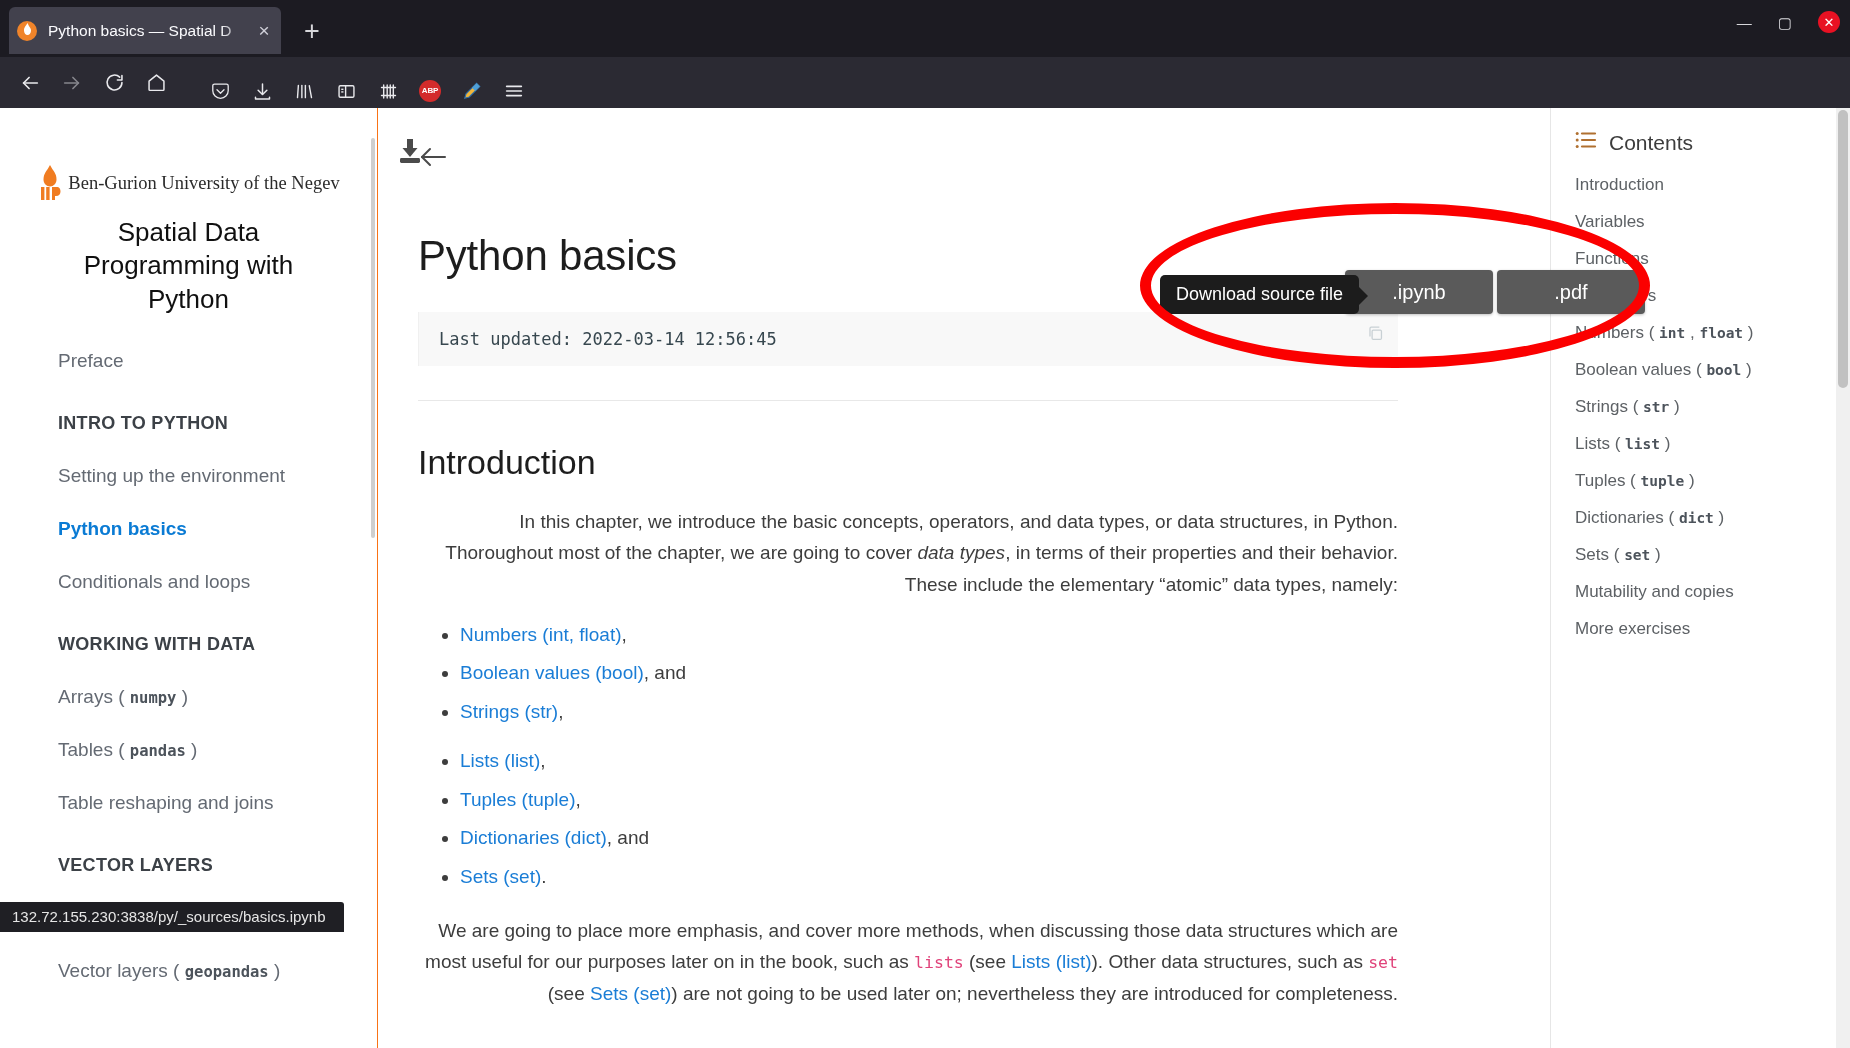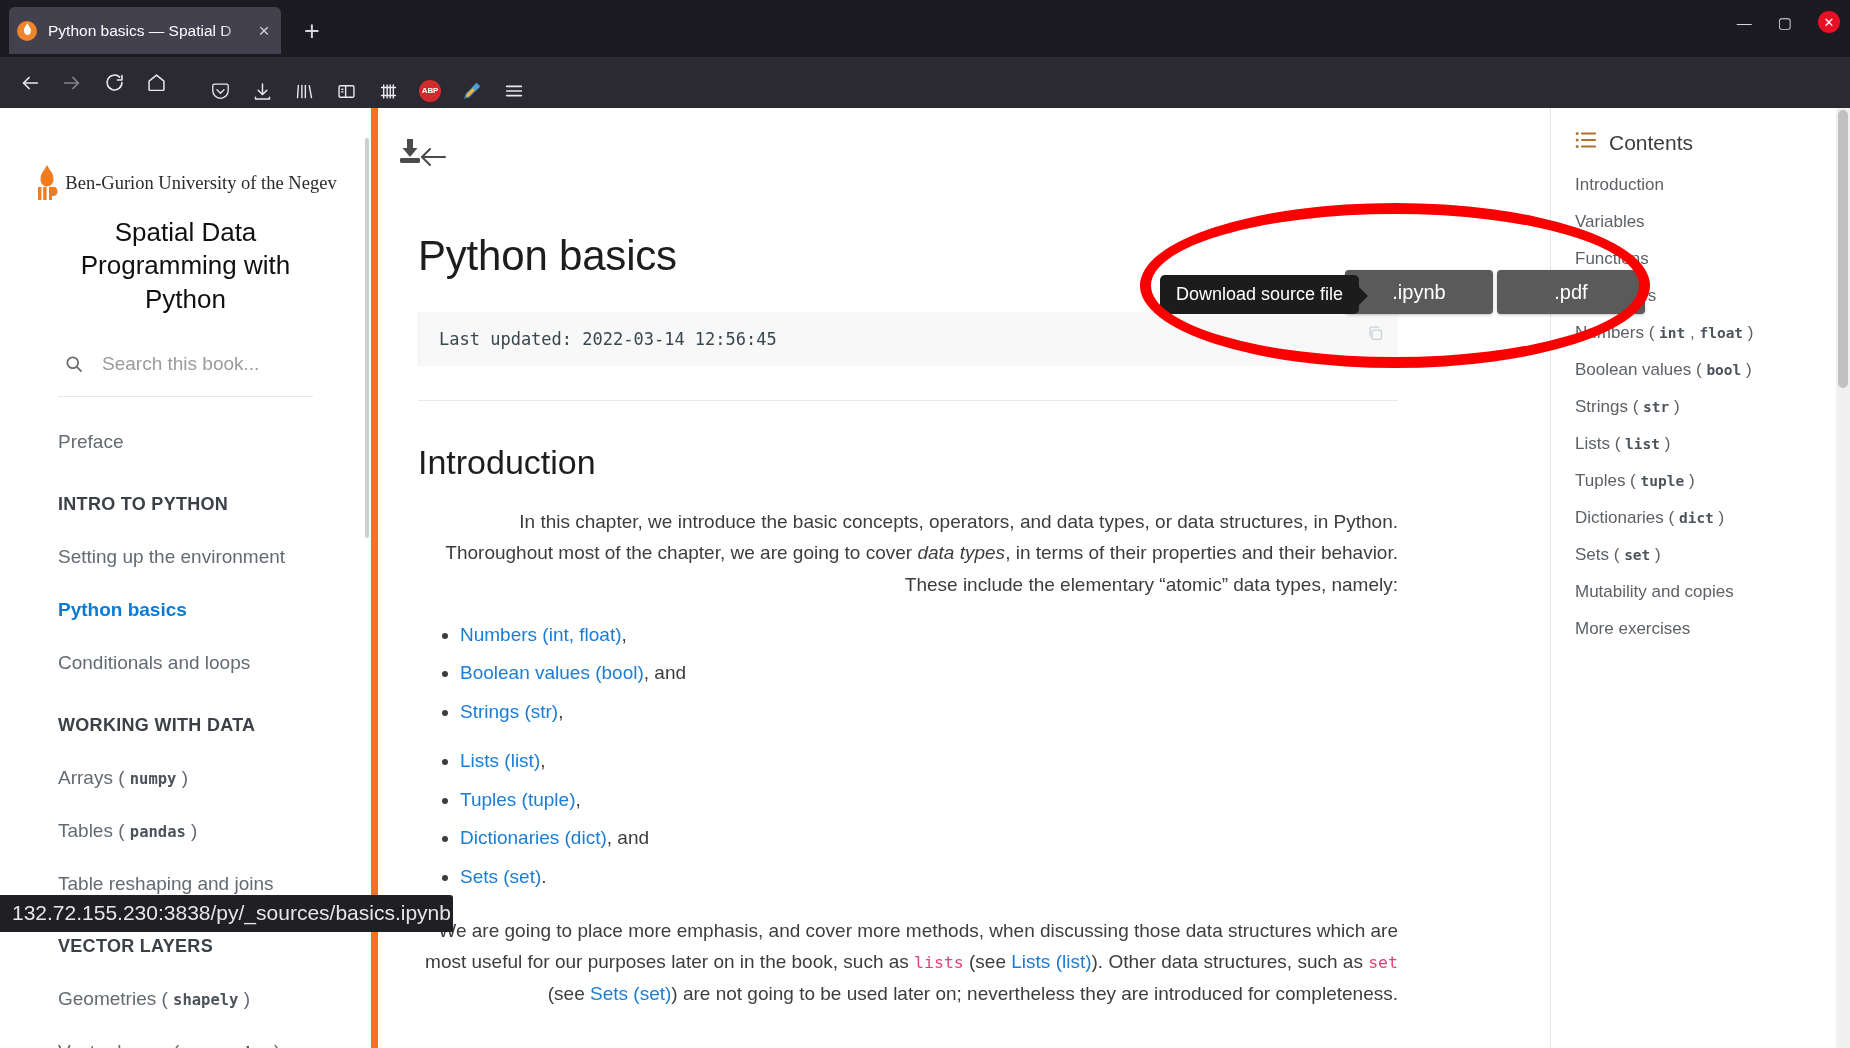--- a/index.html
+++ b/index.html
@@ -104,21 +104,21 @@
   }
   .vp-scrollbar .thumb {
     position: absolute; left: 2px; top: 2px; width: 10px; height: 278px;
     background: #c1c1c1; border-radius: 5px;
   }
 
   
   .sidebar {
     width: 378px; flex: 0 0 378px; height: 940px;
     background: #fff; position: relative;
-    border-right: 7px solid #f97316;
+    border-right: 1px solid #f97316;
     padding: 0 58px;
     overflow: hidden;
   }
   .sb-scroll {
     position: absolute; right: 2px; top: 30px;
     width: 4px; height: 400px; background: #cfcfcf; border-radius: 2px;
   }
   .logo-row {
     display: flex; align-items: center; justify-content: center;
     margin-top: 56px; gap: 5px;
@@ -255,22 +255,22 @@
   
   .annot {
     position: absolute; left: 1140px; top: 95px;
     width: 510px; height: 165px; border: 11px solid #fb0000;
     border-radius: 50%; z-index: 60; pointer-events: none;
   }
 
   
   .statusbar {
     position: absolute; left: 0; bottom: 0; z-index: 70;
-    background: #1f1f24; color: #e6e6e6; font-size: 21px;
-    padding: 6px 2px 7px 12px; border-top-right-radius: 3px;
+    background: #1f1f24; color: #e6e6e6; font-size: 15px;
+    padding: 6px 18px 7px 12px; border-top-right-radius: 3px;
     white-space: nowrap;
   }
 </style>
 </head>
 <body>
 
 <div id="browser">
 
   <div class="tabstrip">
     <div class="tab">
@@ -387,29 +387,20 @@
             <rect x="4" y="23" width="3.4" height="13" fill="#f07c21"></rect>
             <rect x="9.2" y="23" width="3.4" height="13" fill="#f07c21"></rect>
             <path d="M15 23h4.5c3 0 4 2 4 4.5s-1.5 4.5-4.5 4.5H18v4h-3z" fill="#f07c21"></path>
           </svg>
         </span>
         <span class="logo-text">Ben-Gurion University of the Negev</span>
       </div>
 
       <div class="book-title">Spatial Data Programming with Python</div>
 
-      <div class="search-row">
-        <span class="mag">
-          <svg width="20" height="20" viewBox="0 0 24 24" fill="none" stroke="currentColor" stroke-width="2.1" stroke-linecap="round">
-              <circle cx="10.5" cy="10.5" r="6.5"></circle>
-              <line x1="15.5" y1="15.5" x2="20.5" y2="20.5"></line>
-            </svg>
-        </span>
-        <input class="search-input" type="text" placeholder="Search this book..." style="">
-      </div>
 
       <div class="nav-list">
           <div class="nav-item">Preface</div>
           <div class="nav-caption">INTRO TO PYTHON</div>
           <div class="nav-item">Setting up the environment</div>
           <div class="nav-item active">Python basics</div>
           <div class="nav-item">Conditionals and loops</div>
           <div class="nav-caption">WORKING WITH DATA</div>
           <div class="nav-item">Arrays ( <code>numpy</code> )</div>
           <div class="nav-item">Tables ( <code>pandas</code> )</div>

